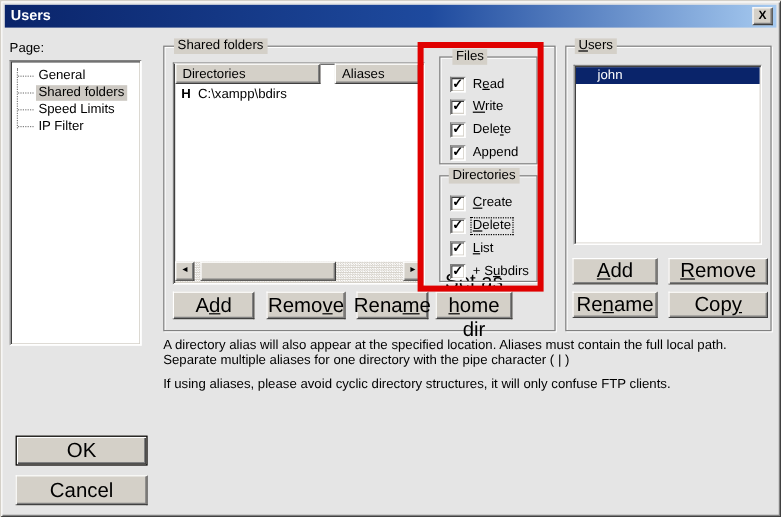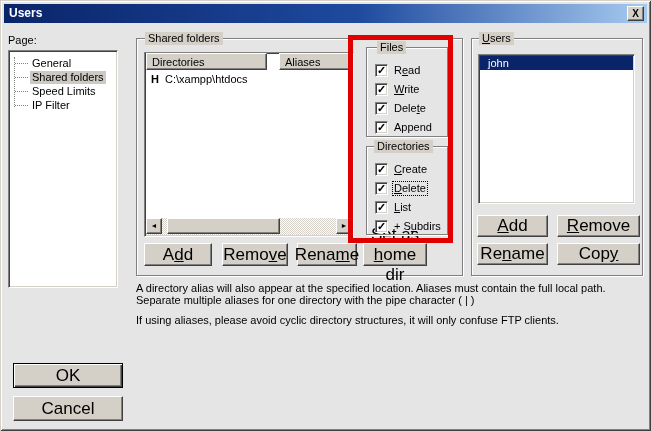--- a/index.html
+++ b/index.html
@@ -54,21 +54,21 @@
   }
   .checkrow{position:absolute;left:8px;height:15px;display:flex;align-items:center;white-space:nowrap;}
   .checkbox{
     width:13px;height:13px;background:#fff;border:1px solid;border-color:#808080 #fff #fff #808080;
     box-shadow:inset 1px 1px 0 #404040,inset -1px -1px 0 #d4d0c8;
     font-size:11px;font-weight:bold;line-height:11px;text-align:center;flex:none;
   }
   .cb-lbl{margin-left:5px;line-height:13px;padding:0 1px;}
   .cb-lbl.focused{outline:1px dotted #000;}
   .key{text-decoration:underline;}
-  .selrow{background:#0a246a;color:#fff;height:14px;line-height:14px;padding-left:8px;}
+  .selrow{background:#0a246a;color:#fff;height:14px;line-height:14px;padding-left:18px;}
   .scrollbar{position:absolute;left:1px;right:1px;bottom:1px;height:17px;
     background:repeating-conic-gradient(#ffffff 0% 25%,#d4d0c8 0% 50%) 0 0/2px 2px;}
   .sb-btn{
     position:absolute;top:0;width:16px;height:16px;background:#d4d0c8;
     border:1px solid;border-color:#fff #404040 #404040 #fff;box-shadow:inset -1px -1px 0 #808080;
     font-size:7px;line-height:14px;text-align:center;
   }
   .sb-thumb{
     position:absolute;top:0;left:21px;width:113px;height:16px;background:#d4d0c8;
     border:1px solid;border-color:#fff #404040 #404040 #fff;box-shadow:inset -1px -1px 0 #808080;
@@ -118,21 +118,21 @@
 
   <div class="sunken" style="position:absolute;left:144px;top:52px;width:210px;height:185px;">
     <div class="hdrcell" style="left:1px;width:121px;">
       <span>Directories</span>
     </div>
     <div class="hdrcell" style="left:122px;width:71px;margin-left:12px;">
       <span>Aliases</span>
     </div>
     <div style="position:absolute;left:1px;top:20px;height:14px;white-space:nowrap;">
       <span class="bold" style="position:absolute;left:5px;">H</span>
-      <span style="position:absolute;left:19px;">C:\xampp\htdocs</span>
+      <span style="position:absolute;left:19px;">C:\xampp\bdirs</span>
     </div>
     <div class="scrollbar">
       <div class="sb-btn" style="left:0;">
         <span>◄</span>
       </div>
       <div class="sb-thumb"></div>
       <div class="sb-btn" style="right:0;">
         <span>►</span>
       </div>
     </div>

